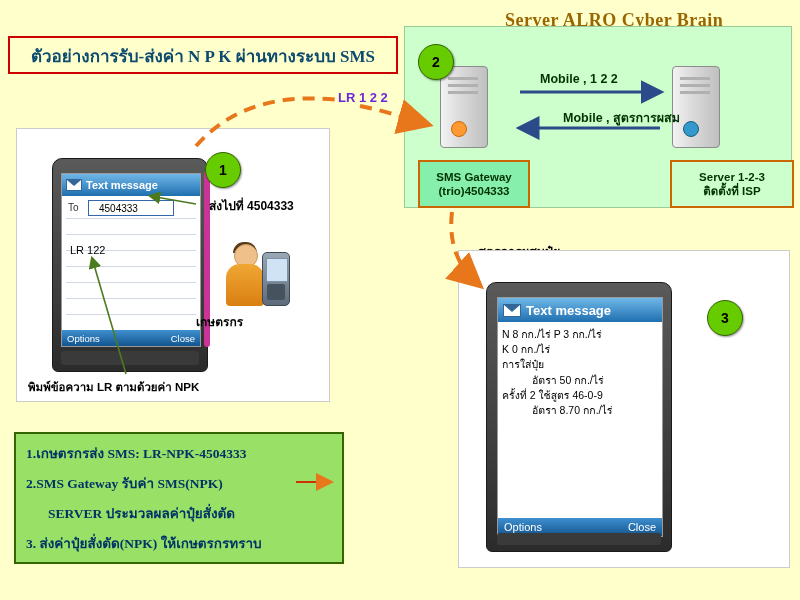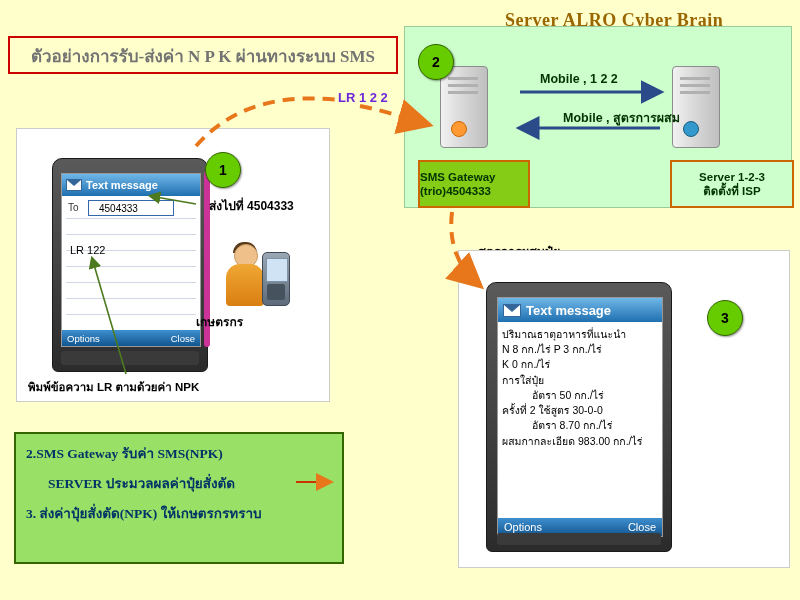--- a/index.html
+++ b/index.html
@@ -21,21 +21,21 @@
   }
 
   
   #title-box{
     left:8px;top:36px;width:386px;height:34px;
     border:2px solid #cc0000;background:#ffffcc;
     display:flex;align-items:center;justify-content:center;
   }
   #title-box .t{
     font-family:"Liberation Serif", serif;
-    font-size:17px;font-weight:bold;color:#737373;
+    font-size:17px;font-weight:bold;color:#0c4a6e;
     white-space:nowrap;
   }
 
   
   .badge{
     width:34px;height:34px;border-radius:50%;
     background:#66cc00;border:1px solid #336600;
     color:#000;font-size:14px;font-weight:bold;
     display:flex;align-items:center;justify-content:center;
     box-shadow:1px 1px 2px rgba(0,0,0,.4);
@@ -44,22 +44,22 @@
   #badge2{left:418px;top:44px;}
   #badge3{left:707px;top:300px;}
 
   
   #gw-panel{
     left:404px;top:26px;width:386px;height:180px;
     background:#ccffcc;border:1px solid #99cc99;
   }
   #gw-box{
     left:418px;top:160px;width:108px;height:44px;
-    background:#84cc16;border:2px solid #cc6600;
-    display:flex;flex-direction:column;justify-content:center;
+    background:#86efac;border:2px solid #cc6600;
+    display:flex;flex-direction:column;align-items:center;justify-content:center;
     font-size:11.5px;font-weight:bold;color:#003300;line-height:1.25;
   }
   #srv-box{
     left:670px;top:160px;width:120px;height:44px;
     background:#ccffcc;border:2px solid #cc6600;
     display:flex;flex-direction:column;align-items:center;justify-content:center;
     font-size:11.5px;font-weight:bold;color:#003300;line-height:1.25;
   }
   .gw-label{
     font-size:12.5px;font-weight:bold;color:#003300;
@@ -320,38 +320,37 @@
 
 <div class="abs" id="phone-panel-2"></div>
 
 <div class="abs" id="phone2">
   <div class="screen">
     <div class="titlebar">
       <span class="env"></span>
       <span>Text message</span>
     </div>
     <div class="msg" id="phone2-msg">
-        <div class="r">ปริมาณธาตุอาหารที่แนะนำ</div>
         <div class="r">N 8 กก./ไร่ P 3 กก./ไร่</div>
         <div class="r">K 0 กก./ไร่</div>
         <div class="r">การใส่ปุ๋ย</div>
         <div class="r ind">อัตรา 50 กก./ไร่</div>
-        <div class="r">ครั้งที่ 2 ใช้สูตร 30-0-0</div>
+        <div class="r">ครั้งที่ 2 ใช้สูตร 46-0-9</div>
         <div class="r ind">อัตรา 8.70 กก./ไร่</div>
-        <div class="r">ผสมกากละเอียด 983.00 กก./ไร่</div>
       </div>
     <div class="softbar">
       <span>Options</span>
       <span>Close</span>
     </div>
   </div>
   <div class="keypad"></div>
 </div>
 
 <div class="abs" id="steps-box">
+    <div class="line">1.เกษตรกรส่ง SMS: LR-NPK-4504333</div>
     <div class="line">2.SMS Gateway รับค่า SMS(NPK)</div>
     <div class="line indent">SERVER ประมวลผลค่าปุ๋ยสั่งตัด</div>
     <div class="line">3. ส่งค่าปุ๋ยสั่งตัด(NPK) ให้เกษตรกรทราบ</div>
   </div>
 
 <div class="abs badge" id="badge1">1</div>
 <div class="abs badge" id="badge2">2</div>
 <div class="abs badge" id="badge3">3</div>
 
 <svg class="abs" id="overlay" viewBox="0 0 800 600">

